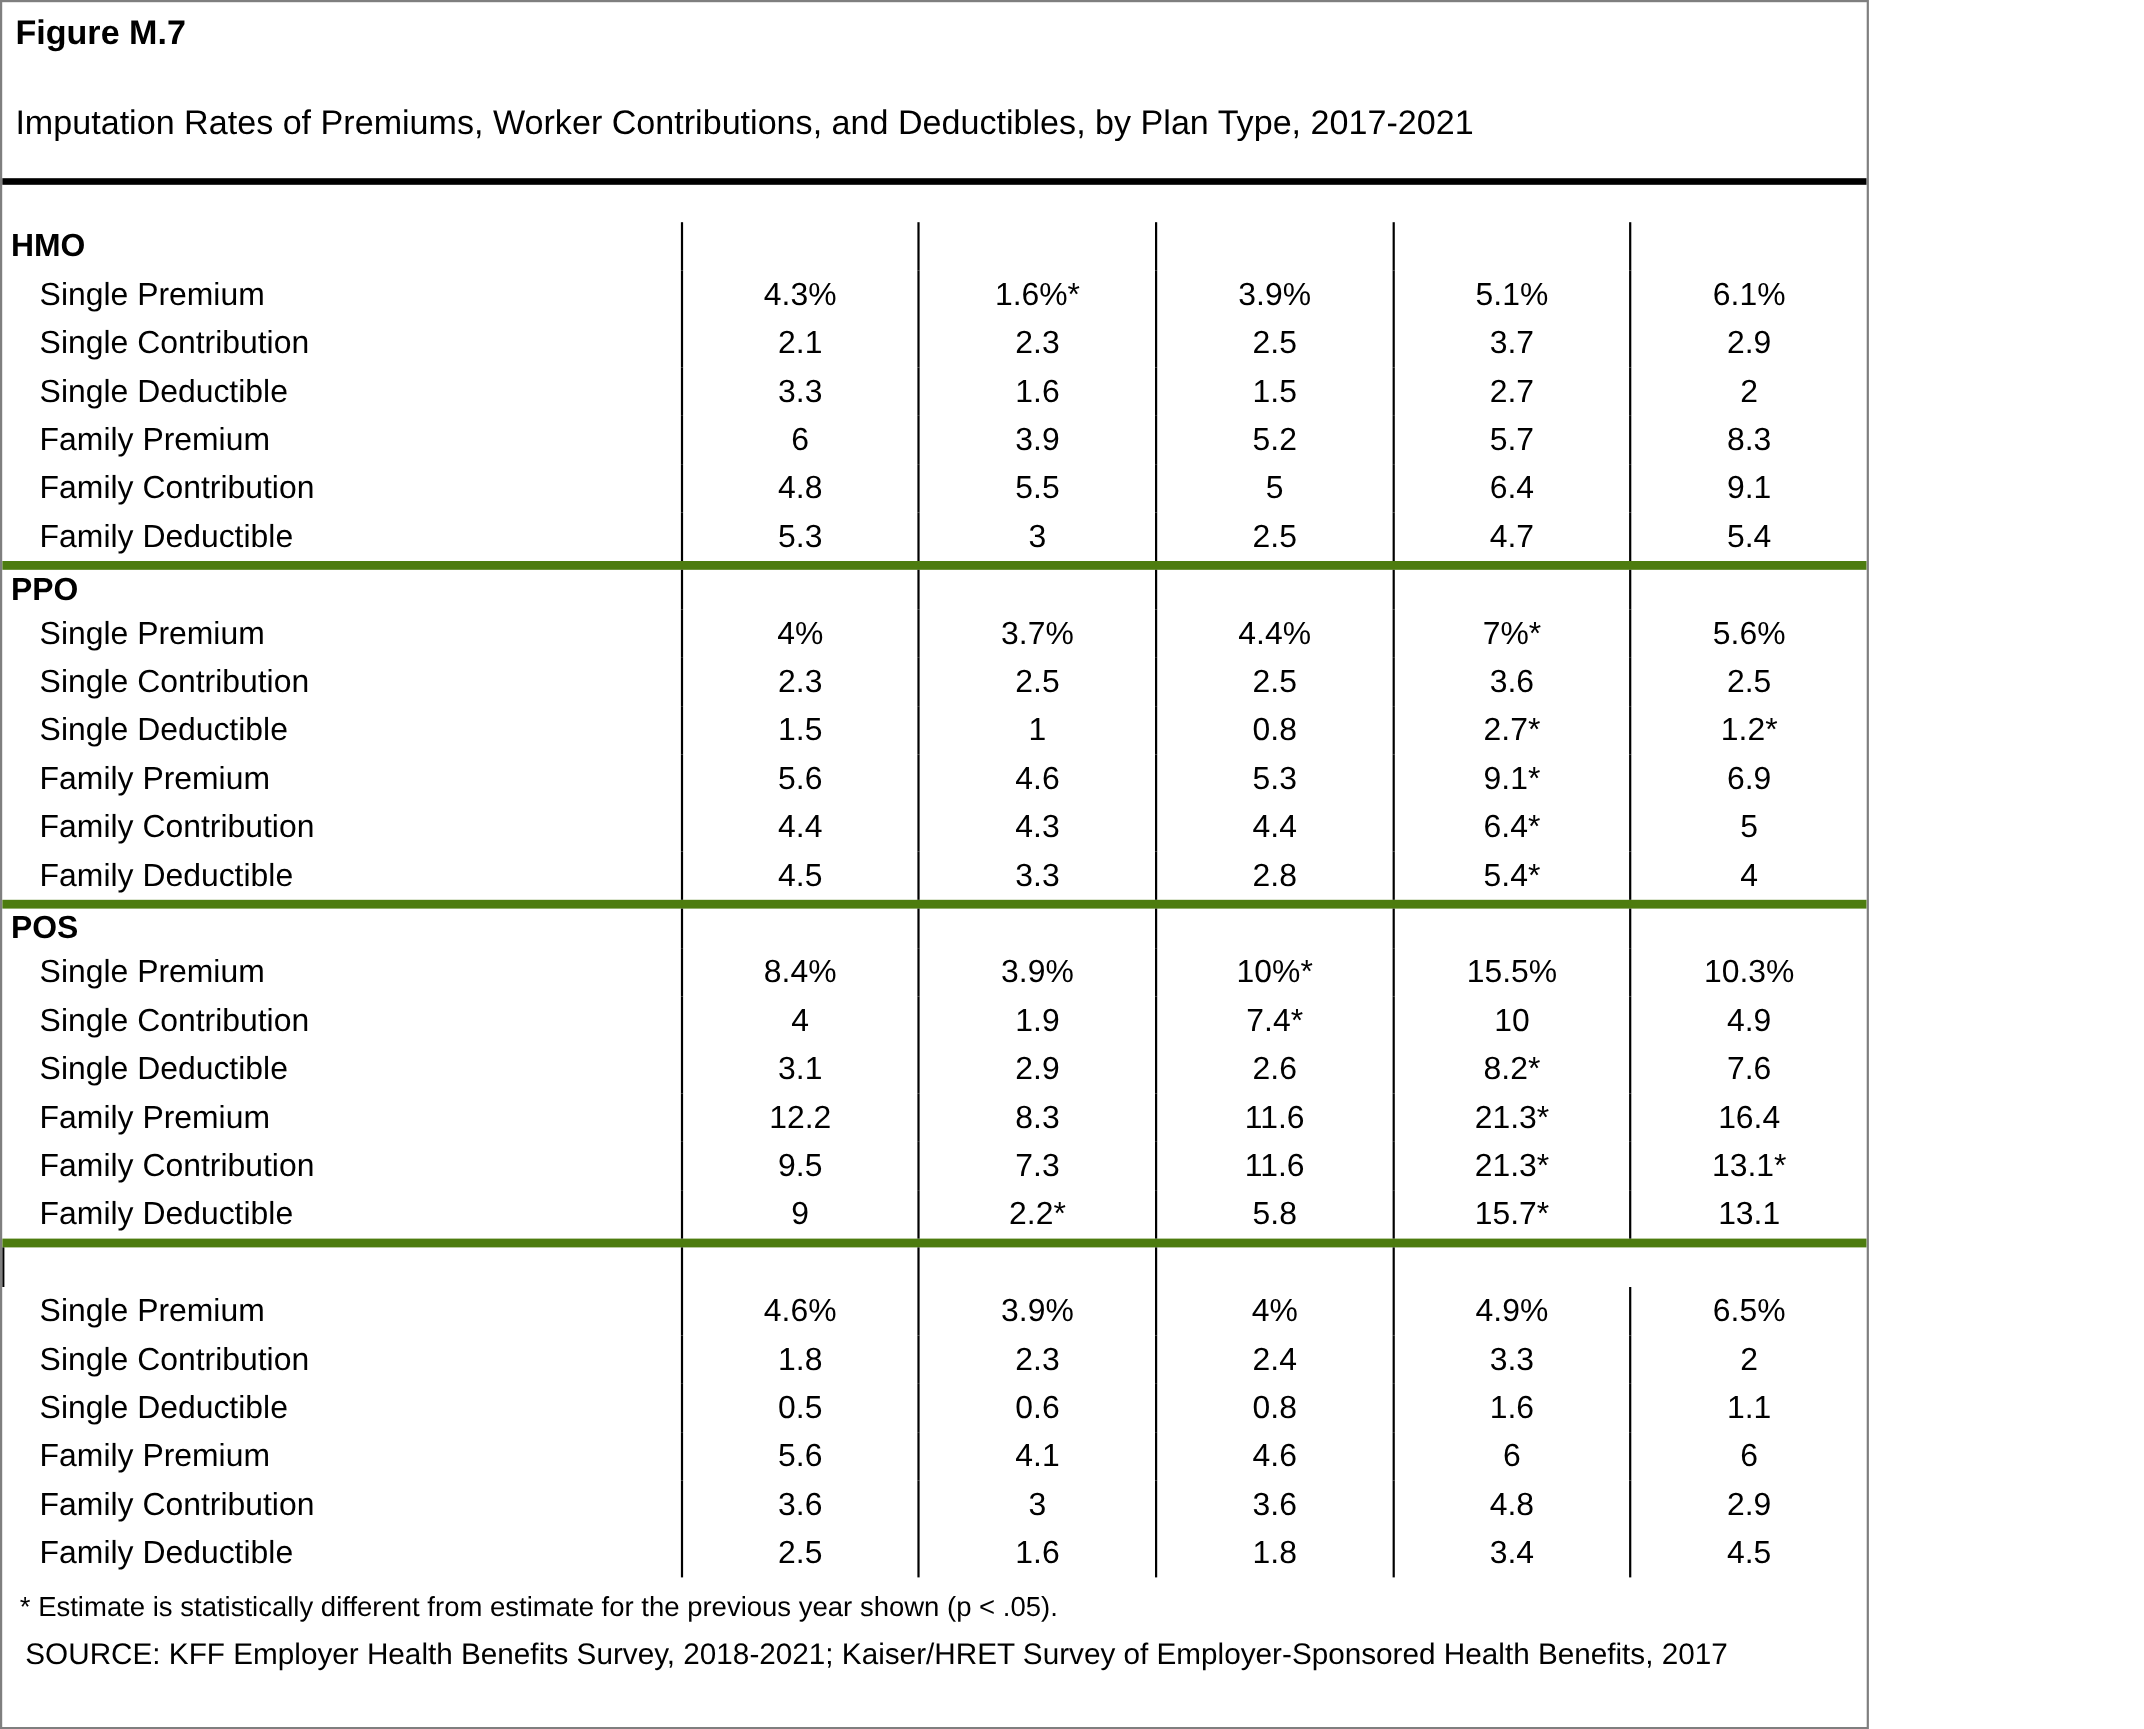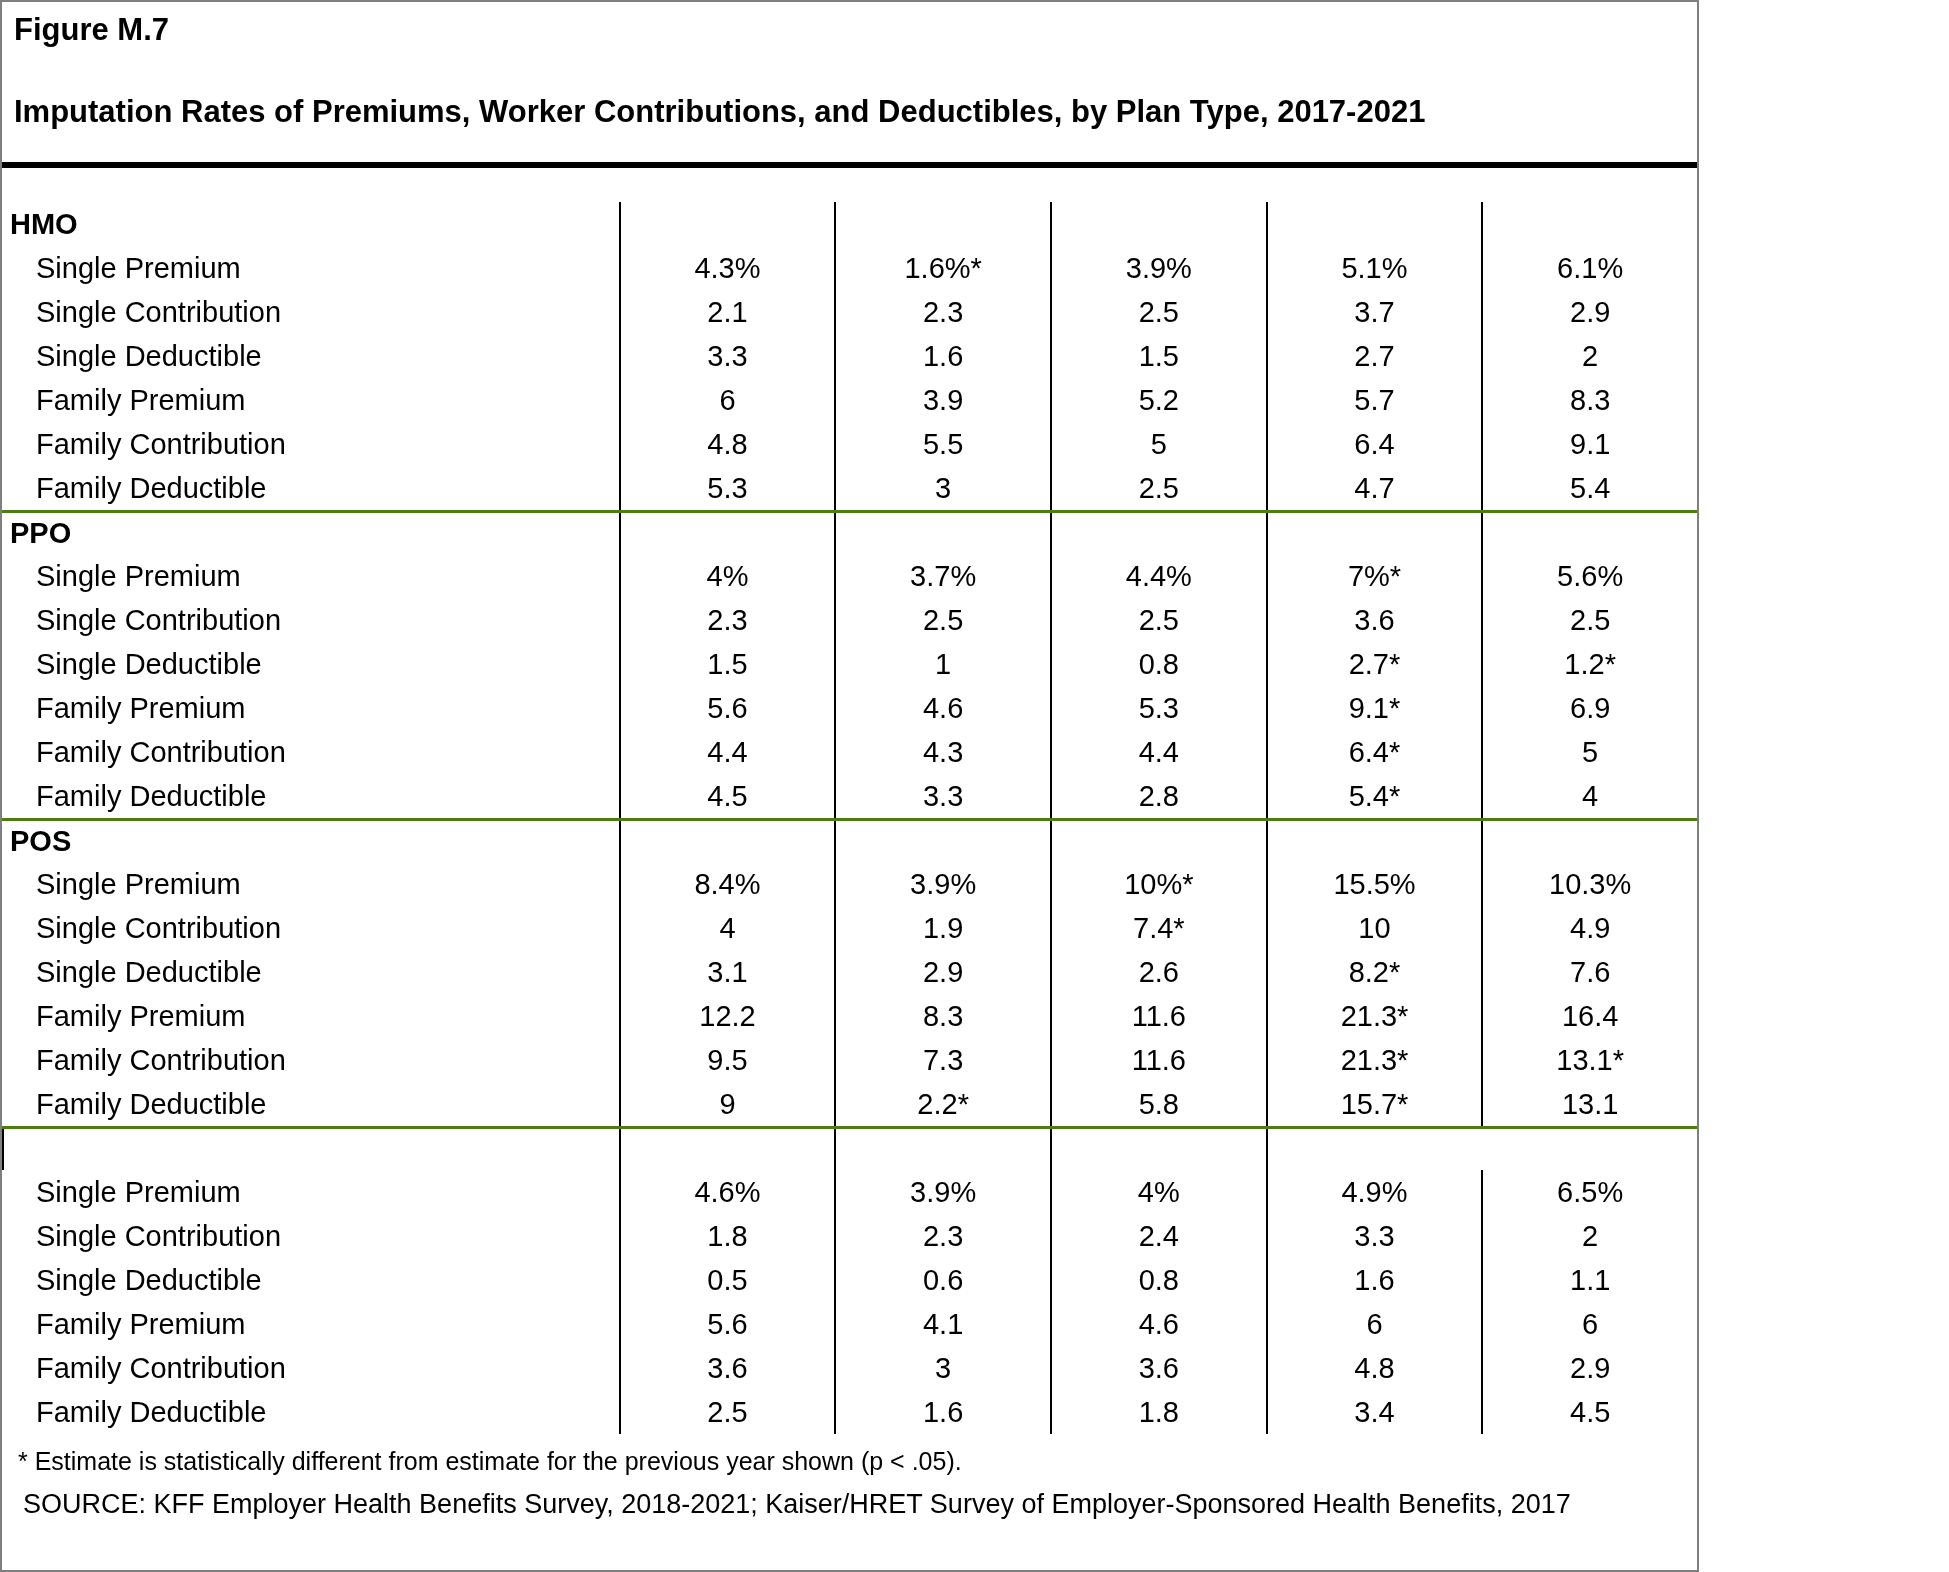--- a/index.html
+++ b/index.html
@@ -9,21 +9,21 @@
     height: 1572px;
     box-sizing: border-box;
     border: 2px solid #7f7f7f;
     background: #ffffff;
     color: #000000;
     font-family: "Liberation Sans", sans-serif;
     overflow: hidden;
   }
   .title-block { padding: 10px 14px 0 12px; }
   .figure-label { font-size: 31px; font-weight: bold; line-height: 36px; }
-  .figure-title { font-size: 31px; font-weight: bold; line-height: 36px; margin-top: 46px; }
+  .figure-title { font-size: 31px; font-weight: normal; line-height: 36px; margin-top: 46px; }
   .title-rule { height: 6px; background: #000; margin-top: 32px; }
 
   .table { margin-top: 34px; width: 100%; }
   .row {
     display: grid;
     grid-template-columns: 36.38% repeat(5, 1fr);
     box-sizing: border-box;
   }
   .cell {
     box-sizing: border-box;
@@ -35,21 +35,21 @@
   }
   .cell.value {
     border-left: 2px solid #000;
     justify-content: center;
     text-align: center;
   }
   .header-row { height: 48px; border-bottom: 5px solid #000; }
   .header-row .cell { font-size: 29px; }
   .section-row { height: 44px; }
   .section-row .cell.label { font-weight: bold; padding-left: 8px; }
-  .section-divider { border-top: 3px solid #4d7c0f; }
+  .section-divider { border-top: 8px solid #4d7c0f; }
   .data-row { height: 44px; }
   .data-row .cell.label { padding-left: 34px; }
 
   .footnote { font-size: 25px; margin-top: 12px; padding-left: 16px; line-height: 30px; }
   .source   { font-size: 27px; margin-top: 12px; padding-left: 21px;  line-height: 32px; }
 </style>
 </head>
 <body>
 
 <div class="page">

